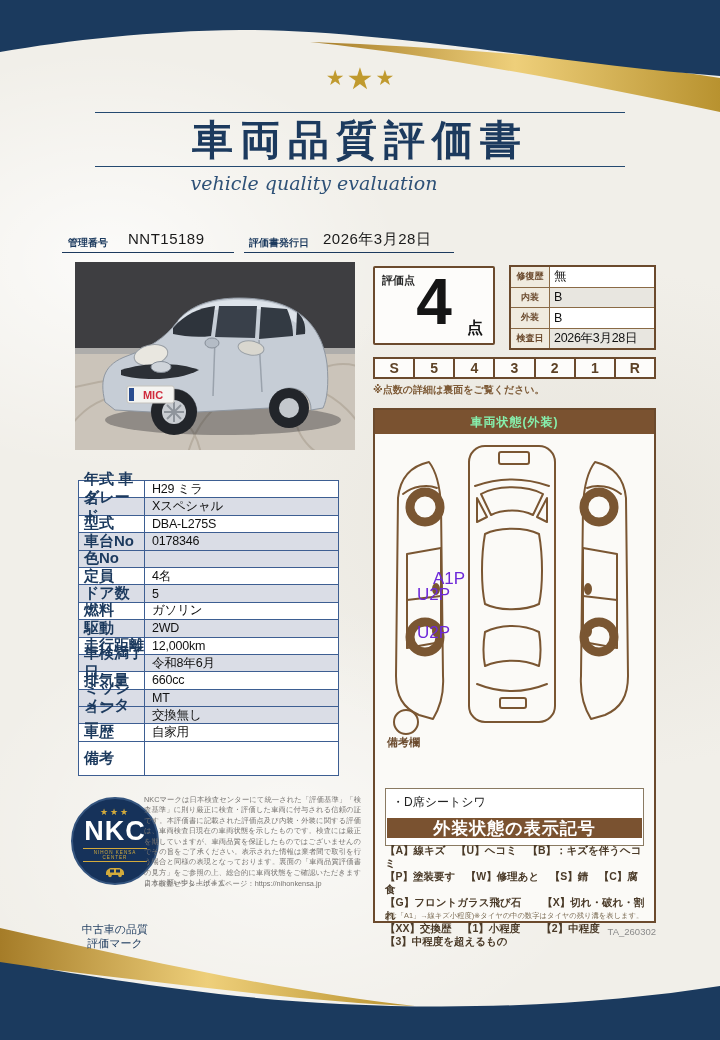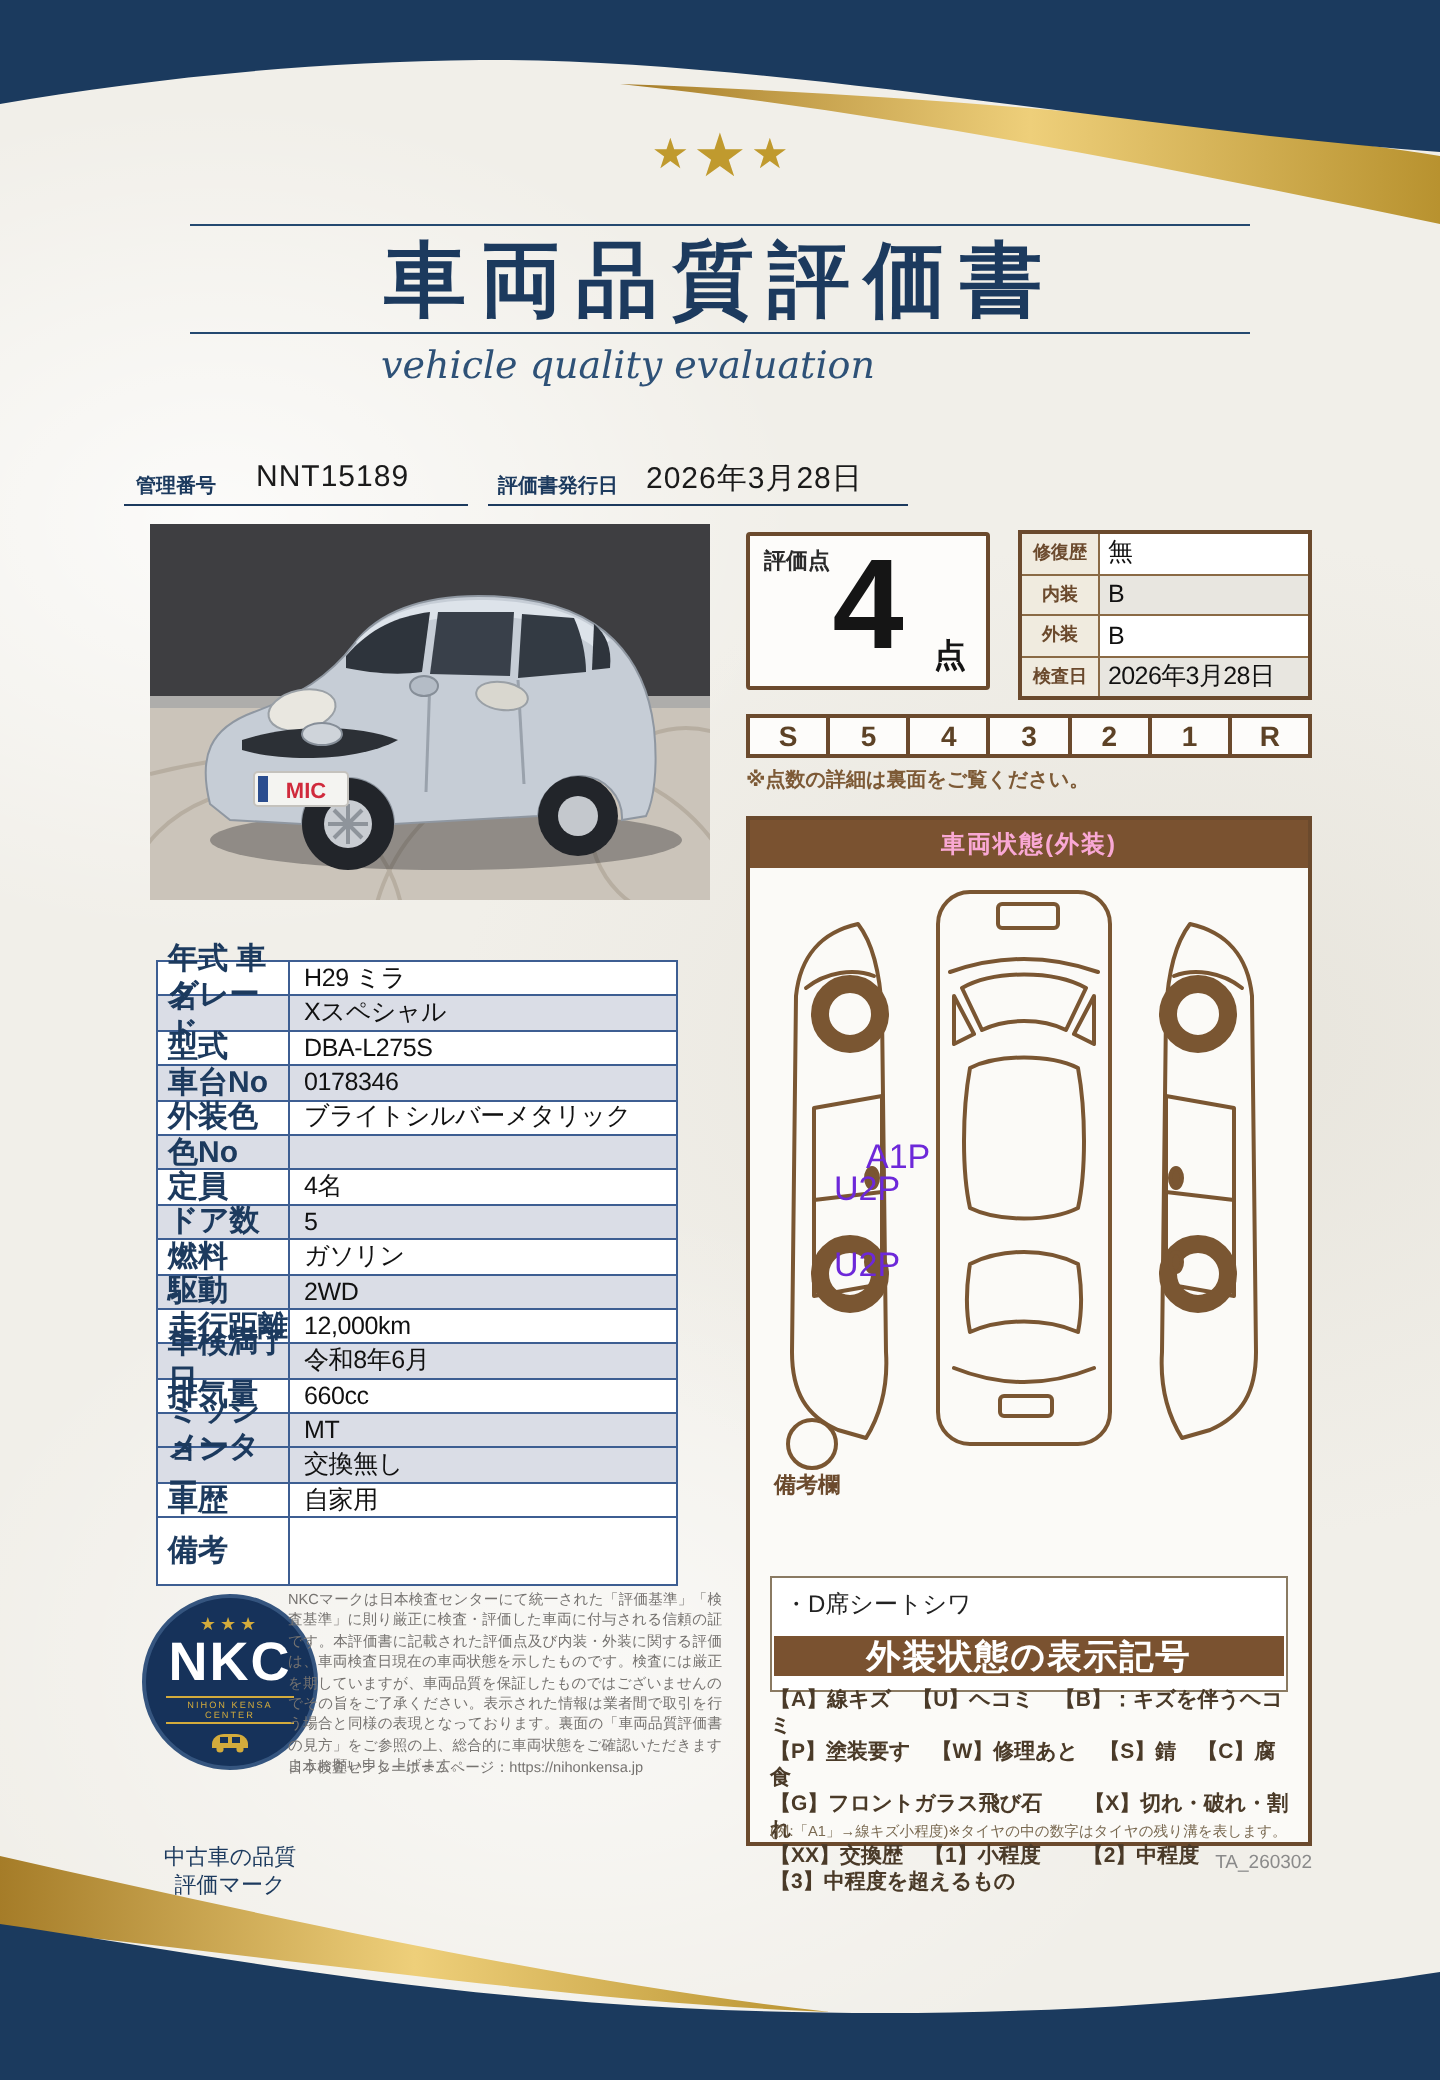--- a/index.html
+++ b/index.html
@@ -58,21 +58,21 @@
   .scale{position:absolute;left:373px;top:357px;width:283px;height:22px;display:flex;
     border:2px solid #6b4a2d;box-sizing:border-box;background:#fdfcfa;}
   .scale .cell{flex:1;display:flex;align-items:center;justify-content:center;
     font-size:14px;font-weight:bold;color:#5d4226;}
   .scale .cell + .cell{border-left:2px solid #6b4a2d;}
   .scalenote{position:absolute;left:373px;top:383px;font-size:10px;font-weight:bold;color:#7d5a36;}
 
   
   .condition{position:absolute;left:373px;top:408px;width:283px;height:515px;
     border:2px solid #6b4a2d;box-sizing:border-box;background:#fbfaf7;}
-  .cond-head{height:24px;background:#7a5230;color:#f9a8d4;font-size:12px;font-weight:bold;
+  .cond-head{height:24px;background:#7a5230;color:#86efac;font-size:12px;font-weight:bold;
     display:flex;align-items:center;justify-content:center;letter-spacing:1px;}
   .diagram-wrap{position:absolute;left:6px;top:26px;width:269px;height:300px;}
   .marker{position:absolute;color:#6d28d9;font-size:17px;font-weight:normal;line-height:1;}
   .mk1{left:52px;top:134px;} .mk2{left:36px;top:150px;} .mk3{left:36px;top:188px;}
   .remarks-label{position:absolute;left:12px;top:325px;font-size:11px;font-weight:bold;color:#6b4a2d;}
   .remarks-box{position:absolute;left:10px;top:339px;width:259px;height:58px;background:#fff;
     border:1.5px solid #8a7a62;box-sizing:border-box;padding:5px 6px;font-size:12px;color:#222;margin-top:39px;}
   .legend-head{position:absolute;left:12px;top:408px;width:255px;height:20px;background:#7a5230;
     color:#fff;font-size:17px;font-weight:bold;display:flex;align-items:center;justify-content:center;letter-spacing:1px;}
   .legend{position:absolute;left:10px;top:434px;width:263px;font-size:10.5px;font-weight:bold;
@@ -286,24 +286,20 @@
           <span class="vv">Xスペシャル</span>
         </div>
       <div class="vrow">
           <span class="vl">型式</span>
           <span class="vv">DBA-L275S</span>
         </div>
       <div class="vrow alt">
           <span class="vl">車台No</span>
           <span class="vv">0178346</span>
         </div>
-      <div class="vrow">
-          <span class="vl">外装色</span>
-          <span class="vv">ブライトシルバーメタリック</span>
-        </div>
       <div class="vrow alt">
           <span class="vl">色No</span>
         </div>
       <div class="vrow">
           <span class="vl">定員</span>
           <span class="vv">4名</span>
         </div>
       <div class="vrow alt">
           <span class="vl">ドア数</span>
           <span class="vv">5</span>

